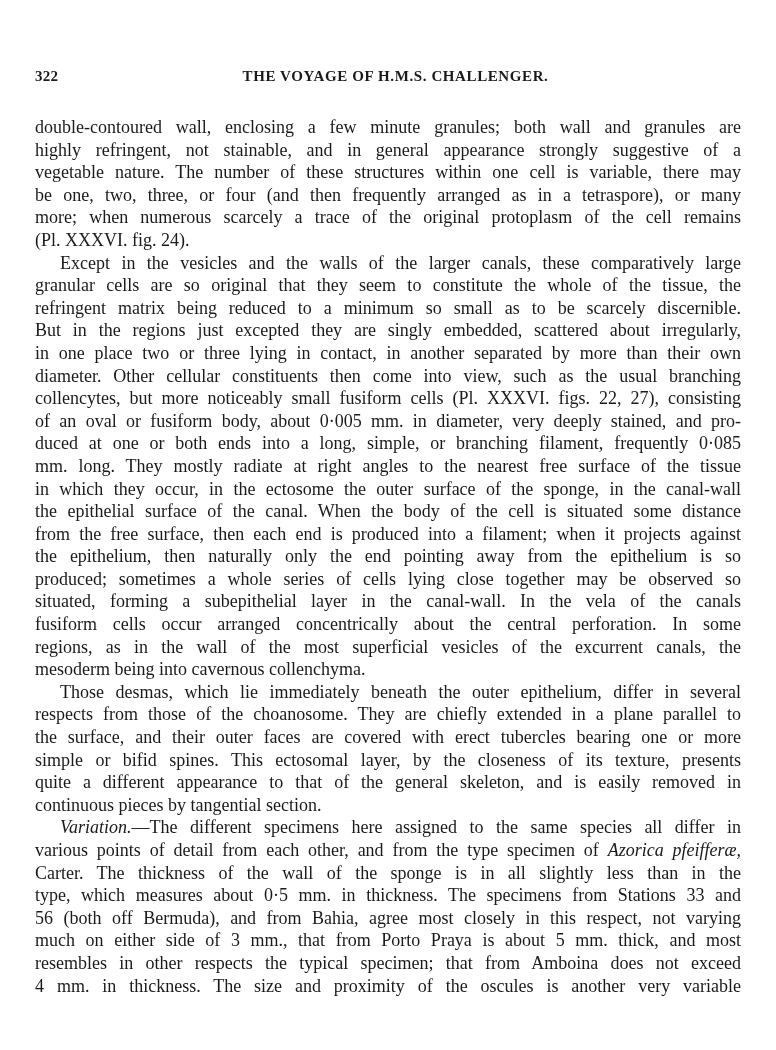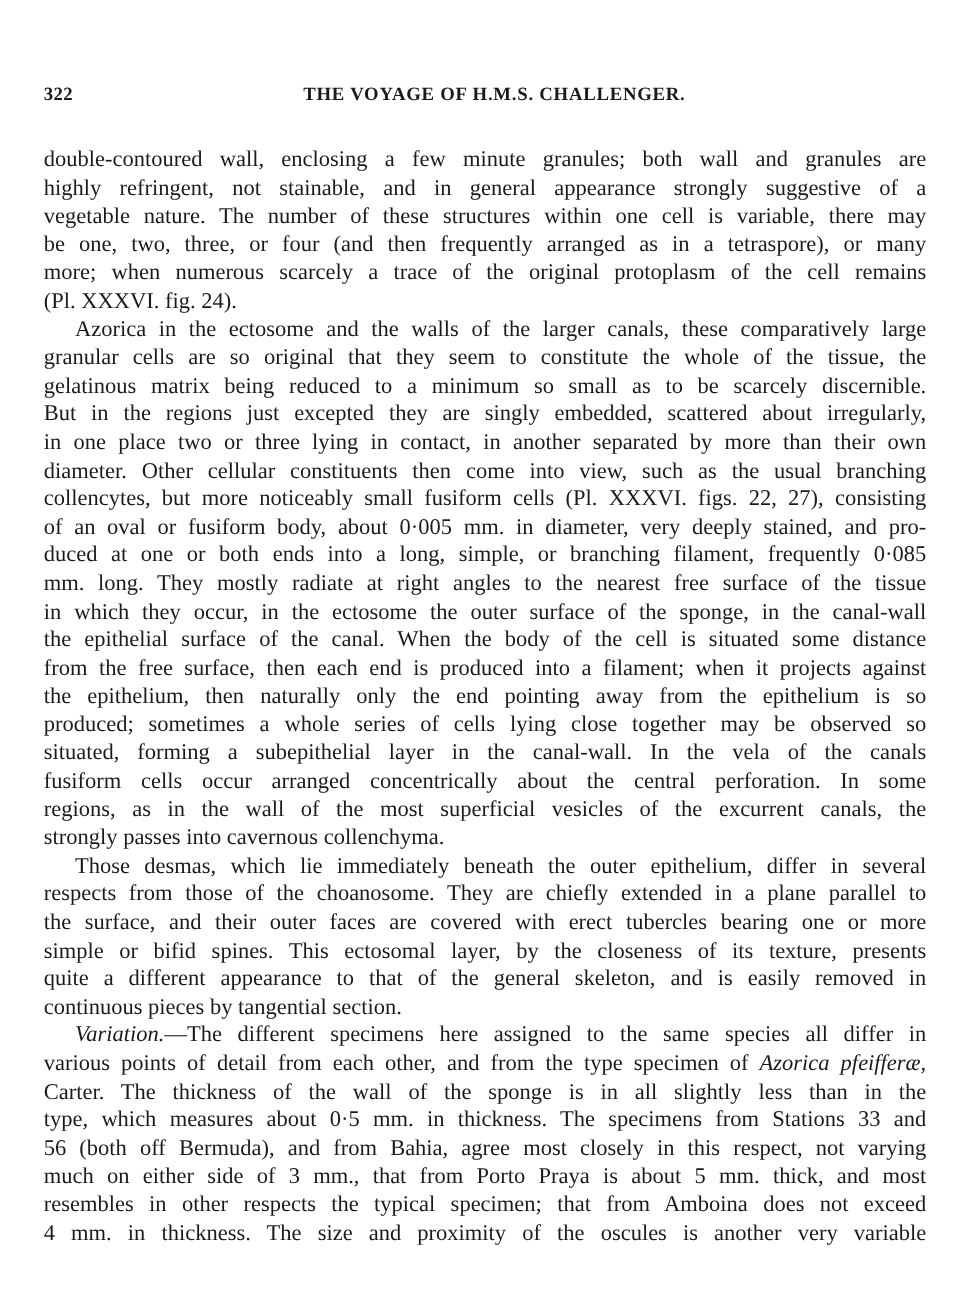--- a/index.html
+++ b/index.html
@@ -81,39 +81,39 @@
     <p>
       <span class="line">double-contoured wall, enclosing a few minute granules; both wall and granules are</span>
       <span class="line">highly refringent, not stainable, and in general appearance strongly suggestive of a</span>
       <span class="line">vegetable nature. The number of these structures within one cell is variable, there may</span>
       <span class="line">be one, two, three, or four (and then frequently arranged as in a tetraspore), or many</span>
       <span class="line">more; when numerous scarcely a trace of the original protoplasm of the cell remains</span>
       <span class="line last">(Pl. XXXVI. fig. 24).</span>
     </p>
 
     <p>
-      <span class="line first-line">Azorica in the ectosome and the walls of the larger canals, these comparatively large</span>
+      <span class="line first-line">Except in the vesicles and the walls of the larger canals, these comparatively large</span>
       <span class="line">granular cells are so original that they seem to constitute the whole of the tissue, the</span>
-      <span class="line">gelatinous matrix being reduced to a minimum so small as to be scarcely discernible.</span>
+      <span class="line">refringent matrix being reduced to a minimum so small as to be scarcely discernible.</span>
       <span class="line">But in the regions just excepted they are singly embedded, scattered about irregularly,</span>
       <span class="line">in one place two or three lying in contact, in another separated by more than their own</span>
       <span class="line">diameter. Other cellular constituents then come into view, such as the usual branching</span>
       <span class="line">collencytes, but more noticeably small fusiform cells (Pl. XXXVI. figs. 22, 27), consisting</span>
       <span class="line">of an oval or fusiform body, about 0·005 mm. in diameter, very deeply stained, and pro-</span>
       <span class="line">duced at one or both ends into a long, simple, or branching filament, frequently 0·085</span>
       <span class="line">mm. long. They mostly radiate at right angles to the nearest free surface of the tissue</span>
       <span class="line">in which they occur, in the ectosome the outer surface of the sponge, in the canal-wall</span>
       <span class="line">the epithelial surface of the canal. When the body of the cell is situated some distance</span>
       <span class="line">from the free surface, then each end is produced into a filament; when it projects against</span>
       <span class="line">the epithelium, then naturally only the end pointing away from the epithelium is so</span>
       <span class="line">produced; sometimes a whole series of cells lying close together may be observed so</span>
       <span class="line">situated, forming a subepithelial layer in the canal-wall. In the vela of the canals</span>
       <span class="line">fusiform cells occur arranged concentrically about the central perforation. In some</span>
       <span class="line">regions, as in the wall of the most superficial vesicles of the excurrent canals, the</span>
-      <span class="line last">strongly passes into cavernous collenchyma.</span>
+      <span class="line last">mesoderm being into cavernous collenchyma.</span>
     </p>
 
     <p>
       <span class="line first-line">Those desmas, which lie immediately beneath the outer epithelium, differ in several</span>
       <span class="line">respects from those of the choanosome. They are chiefly extended in a plane parallel to</span>
       <span class="line">the surface, and their outer faces are covered with erect tubercles bearing one or more</span>
       <span class="line">simple or bifid spines. This ectosomal layer, by the closeness of its texture, presents</span>
       <span class="line">quite a different appearance to that of the general skeleton, and is easily removed in</span>
       <span class="line last">continuous pieces by tangential section.</span>
     </p>

